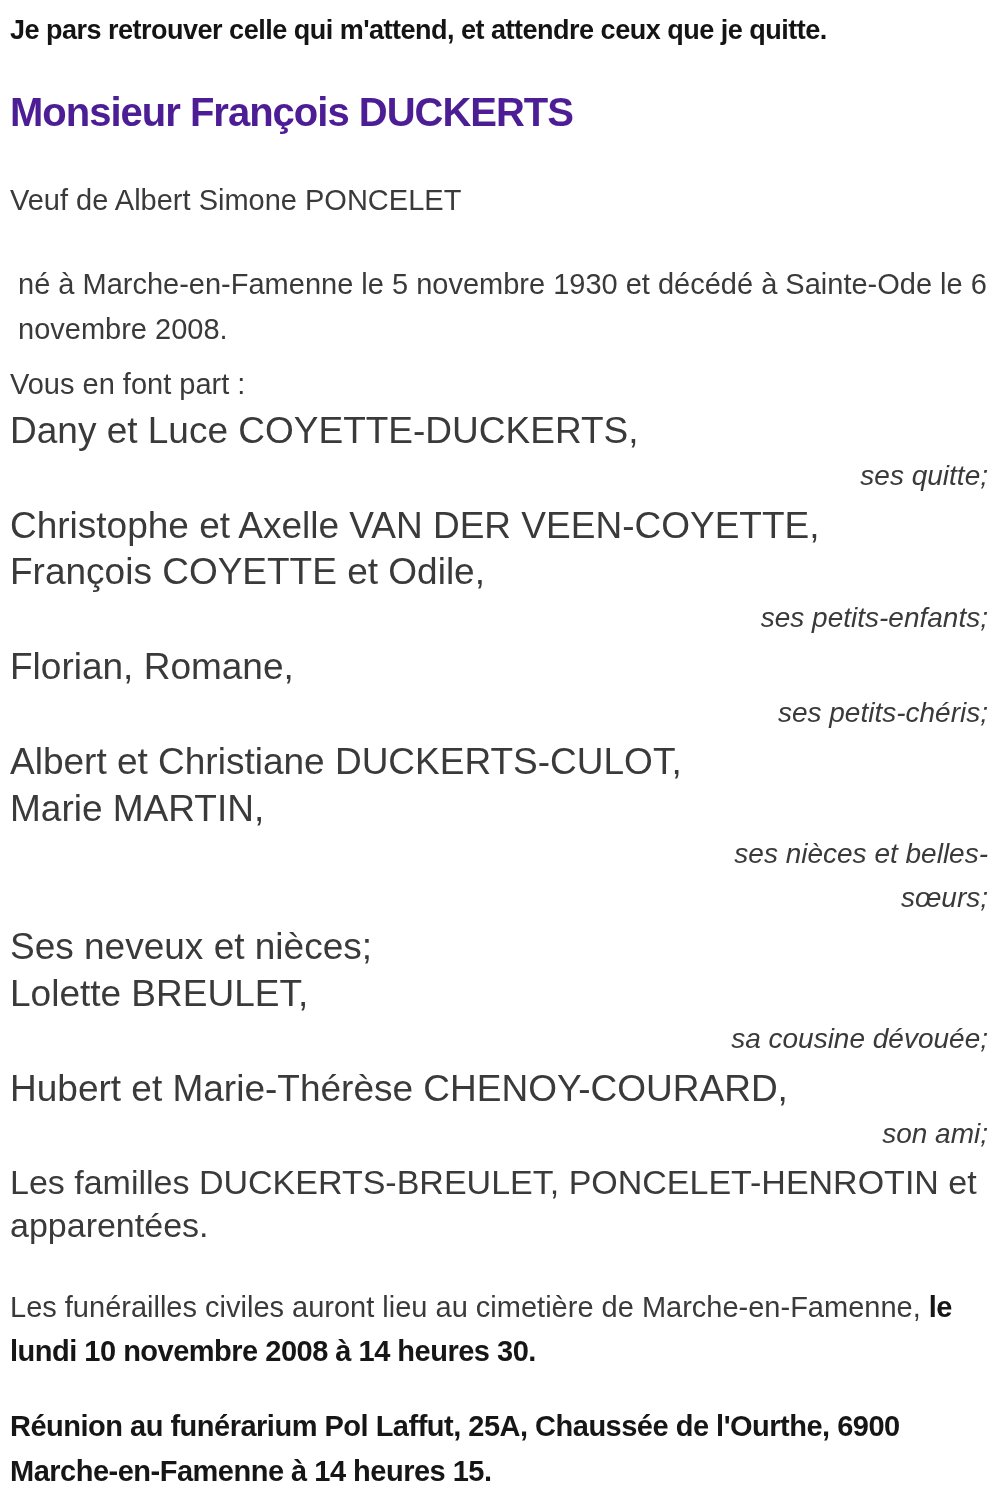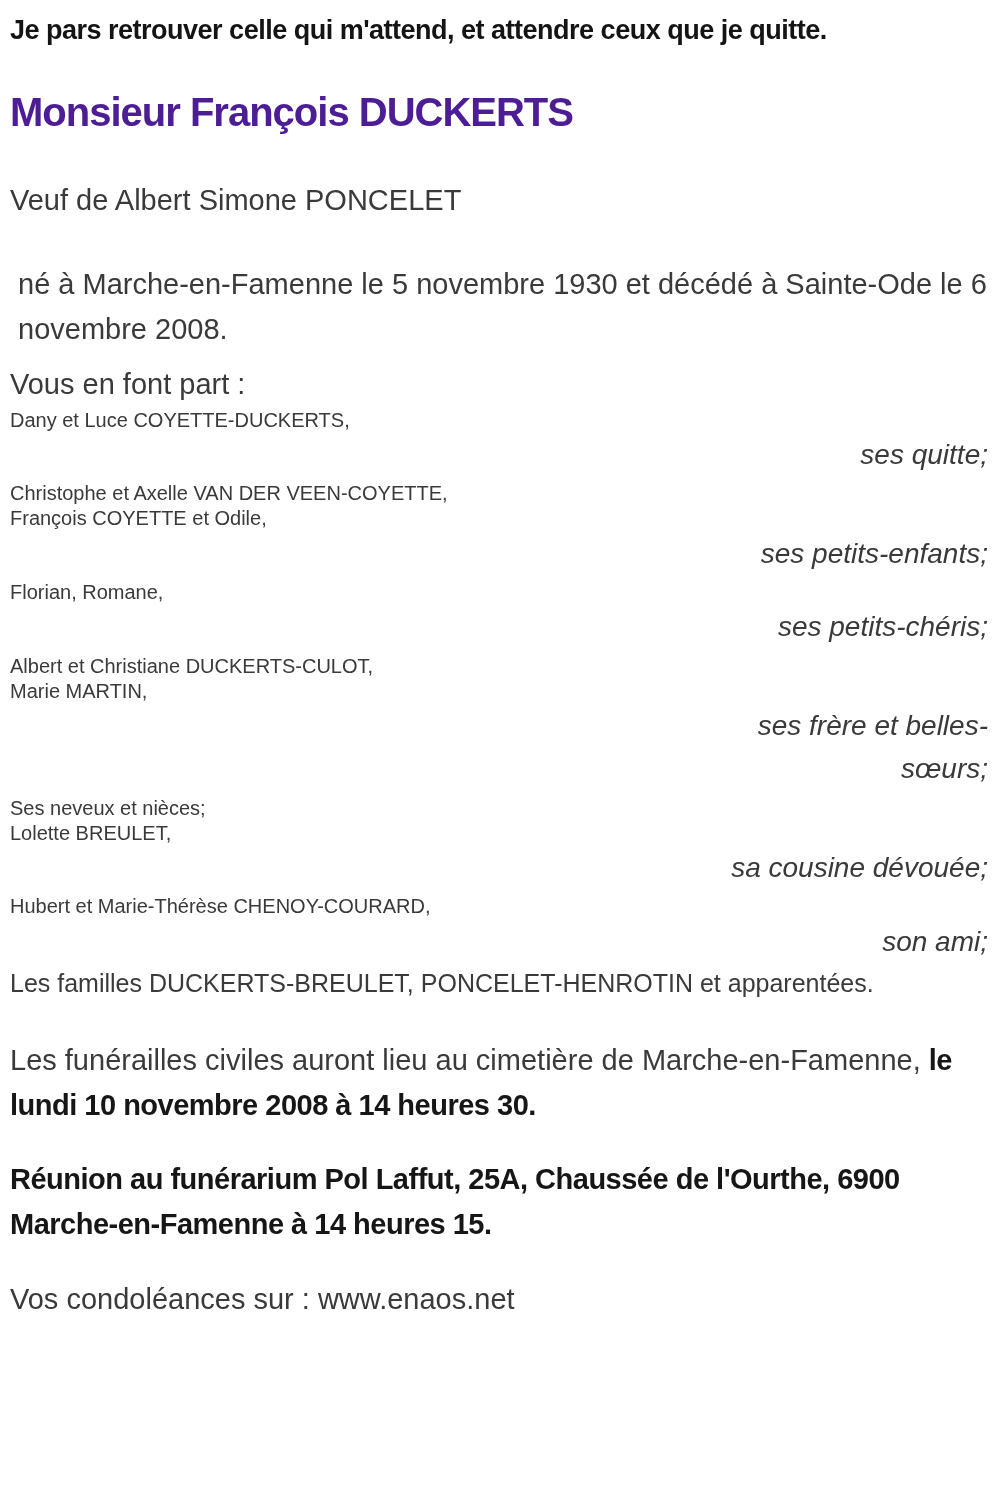--- a/index.html
+++ b/index.html
@@ -44,35 +44,35 @@
   }
   .intro-line {
     font-size: 29px;
     line-height: 1.3;
     margin: 14px 0 4px 0;
   }
   .family-list {
     margin: 0;
   }
   .family-name {
-    font-size: 20px;
+    font-size: 37px;
     line-height: 1.26;
     margin: 0;
   }
   .relation {
     font-size: 28px;
     font-style: italic;
     line-height: 1.55;
     text-align: right;
     width: 285px;
     margin: 0 0 5px auto;
     color: #3a3a3a;
   }
   .families-line {
-    font-size: 25px;
+    font-size: 34px;
     line-height: 1.26;
     margin: 2px 0 0 0;
   }
   .para {
     font-size: 29px;
     line-height: 1.55;
     margin: 30px 0 0 0;
   }
   .para:first-of-type { margin-top: 0; }
   .bold-seg, .para.bold {
@@ -109,21 +109,21 @@
   </div>
 
   <div>
     <p class="family-name">Florian, Romane,</p>
     <p class="relation">ses petits-chéris;</p>
   </div>
 
   <div>
     <p class="family-name">Albert et Christiane DUCKERTS-CULOT,</p>
     <p class="family-name">Marie MARTIN,</p>
-    <p class="relation">ses frère et belles-sœurs;</p>
+    <p class="relation">ses nièces et belles-sœurs;</p>
   </div>
 
   <div>
     <p class="family-name">Ses neveux et nièces;</p>
   </div>
 
   <div>
     <p class="family-name">Lolette BREULET,</p>
     <p class="relation">sa cousine dévouée;</p>
   </div>

